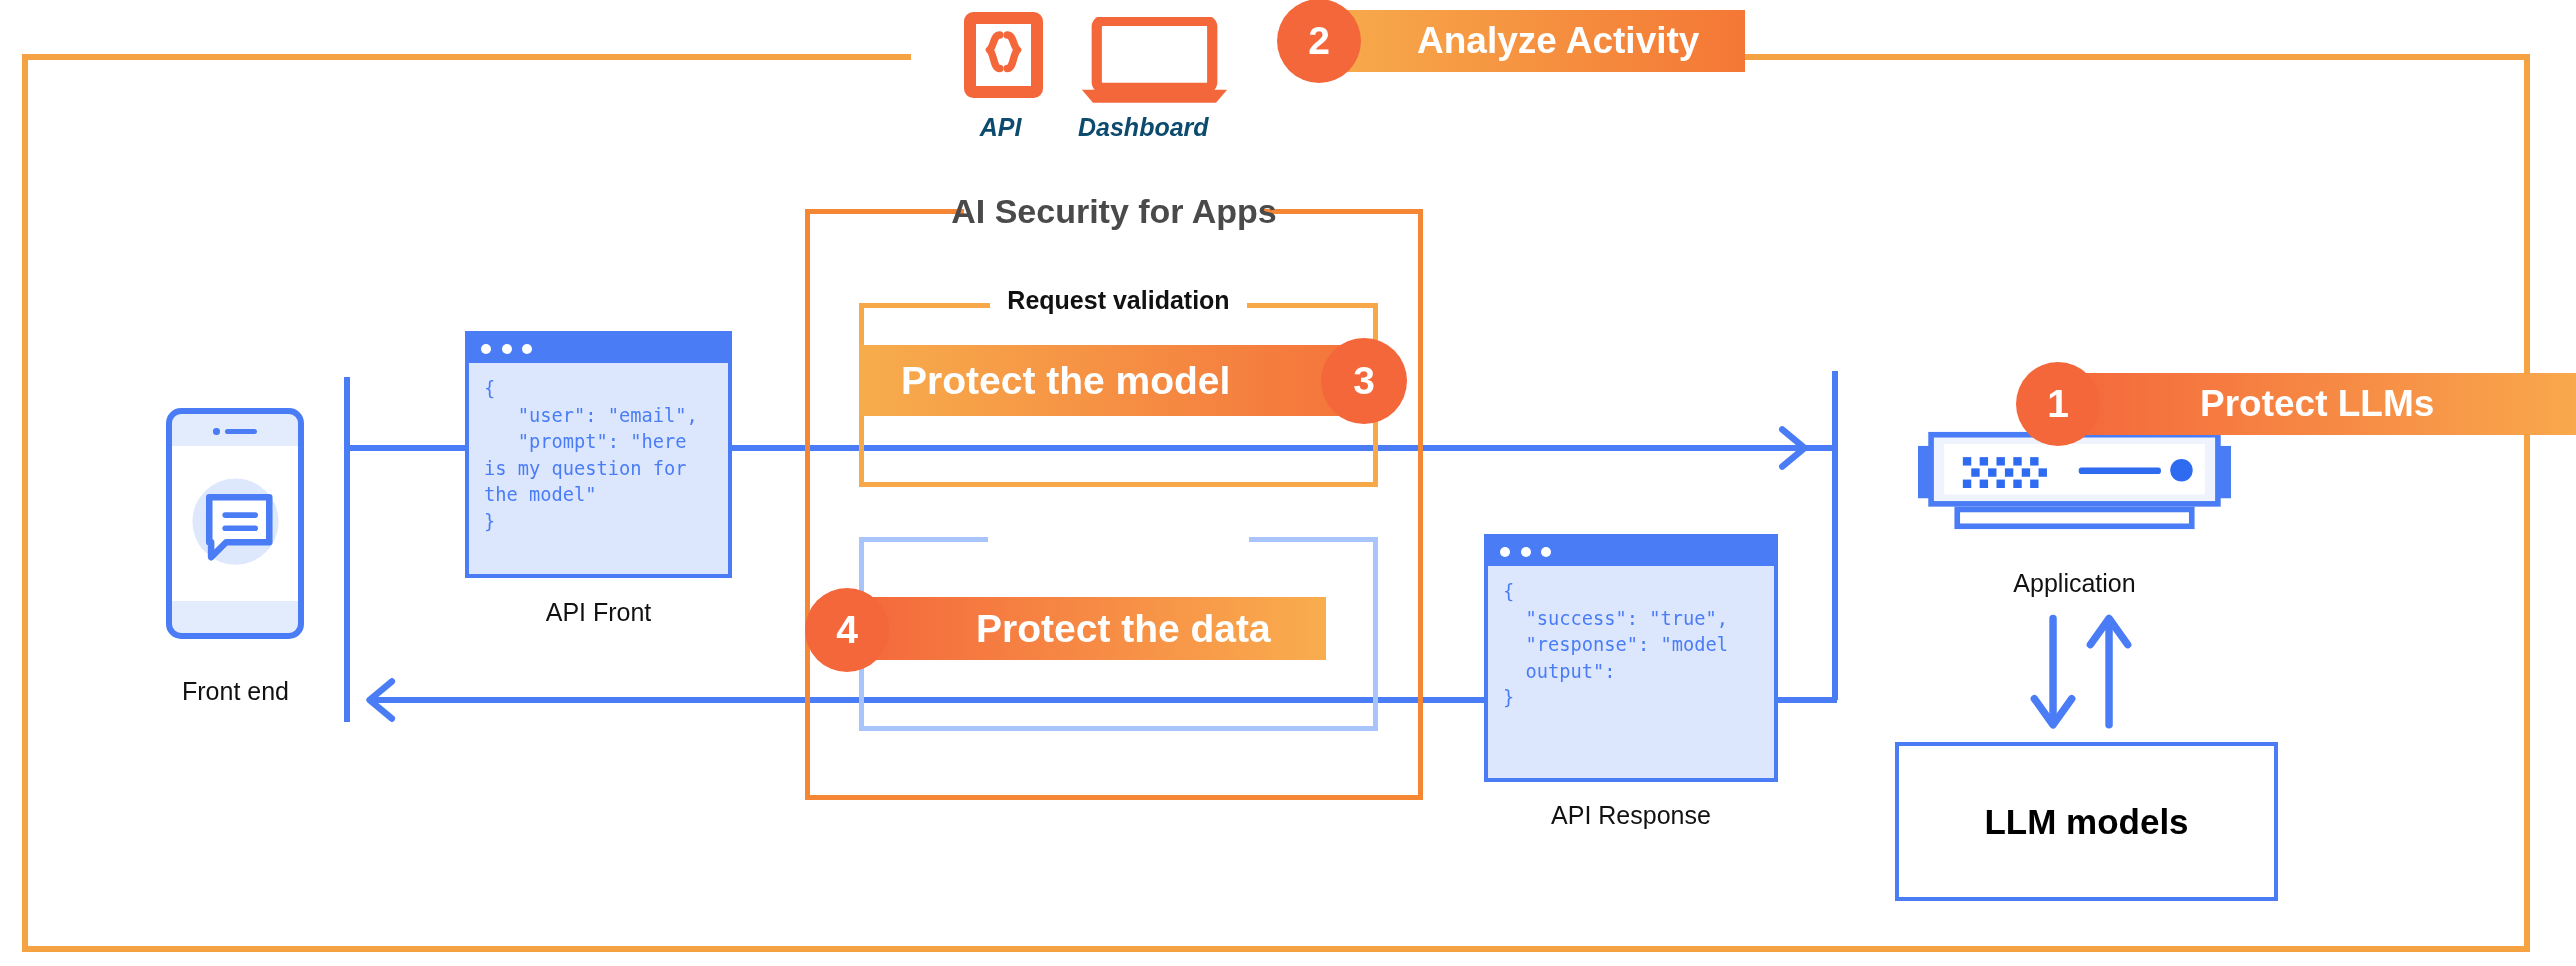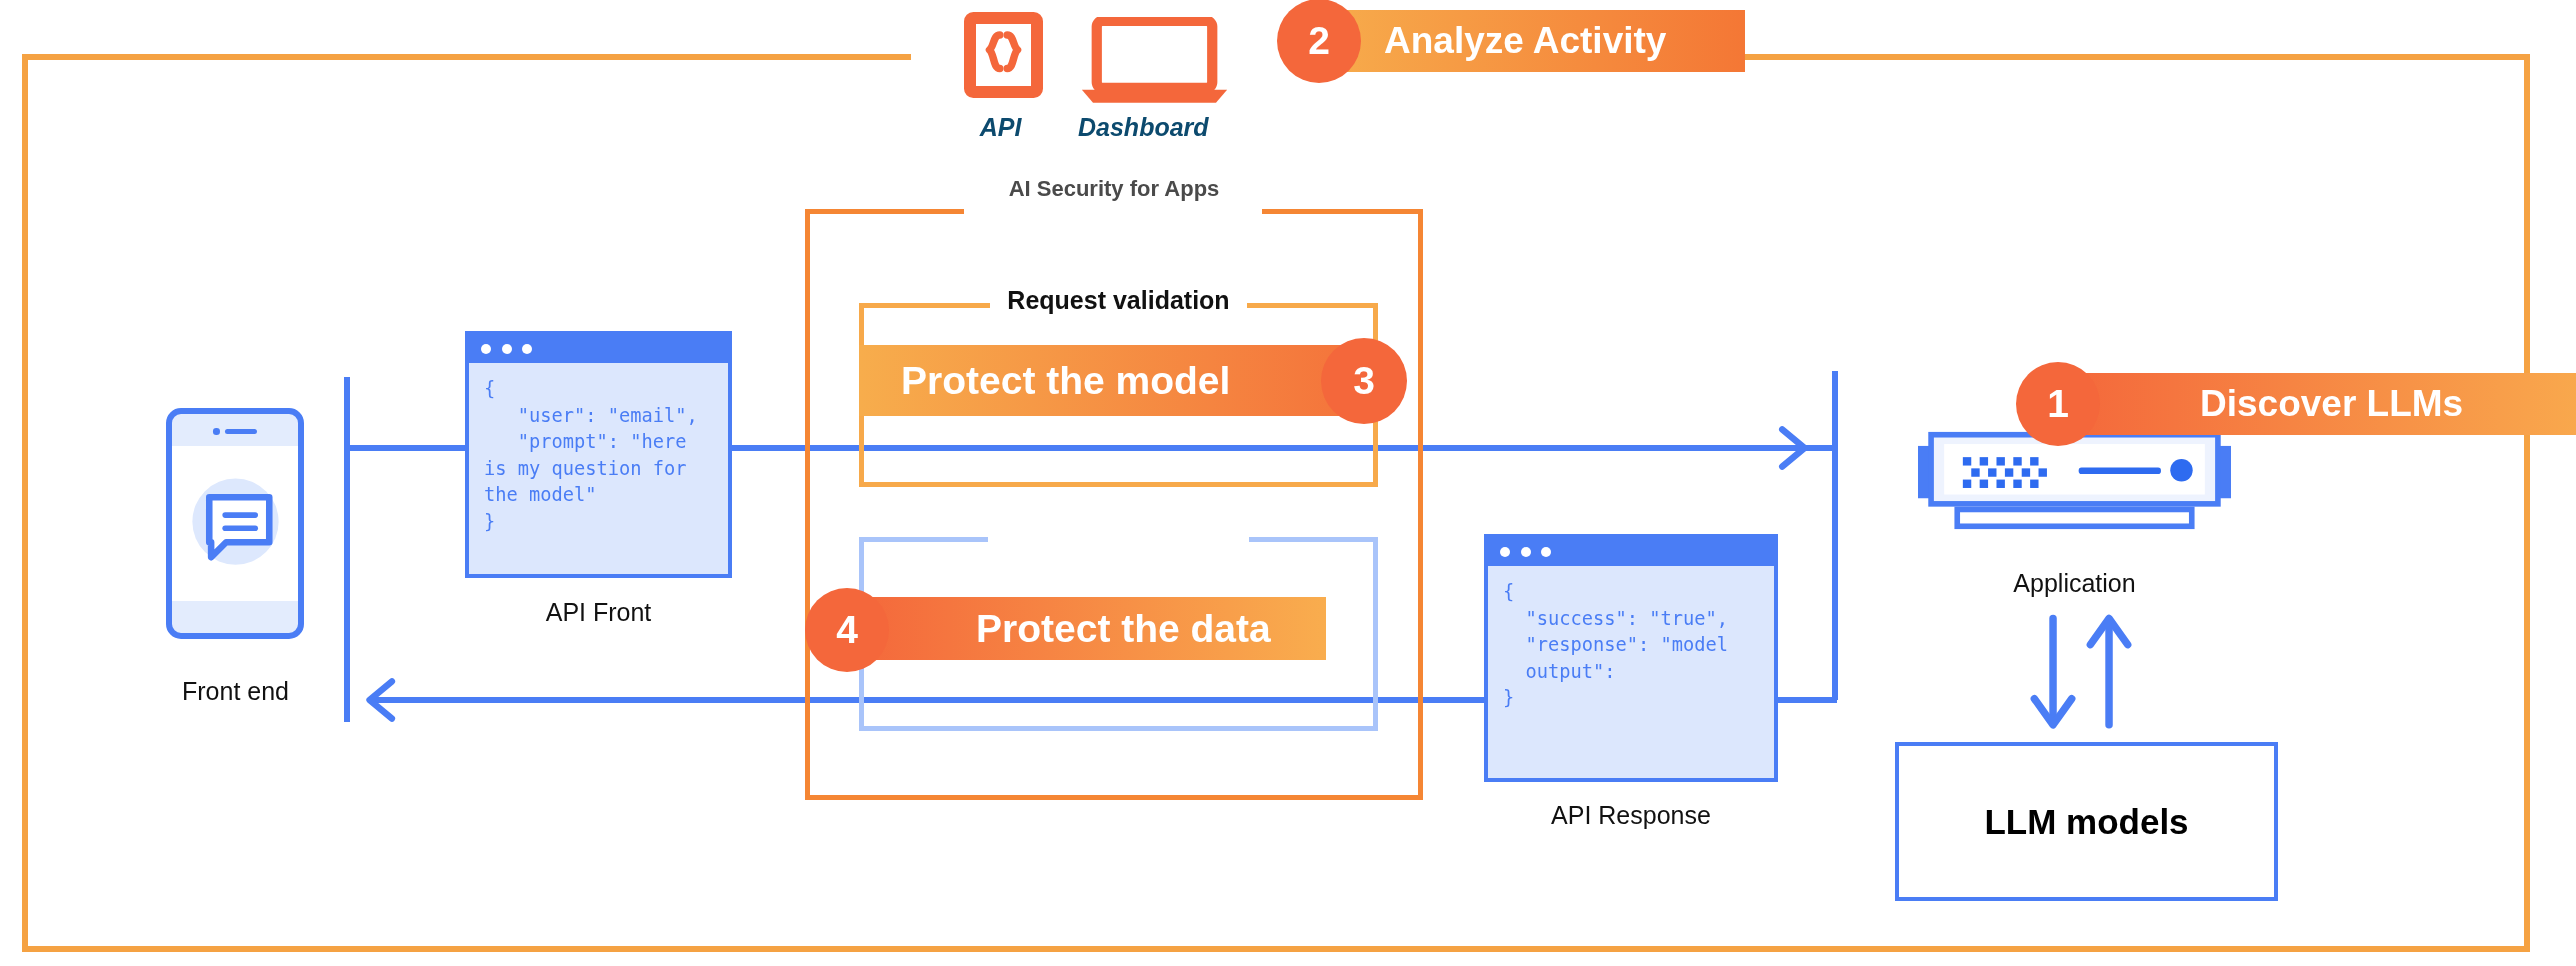--- a/index.html
+++ b/index.html
@@ -104,21 +104,21 @@
     white-space: nowrap;
   }
 
   
   #banner-analyze { left: 1277px; top: 10.3px; }
   #banner-analyze .bar {
     left: 39px; width: 429px;
     background: linear-gradient(90deg, #F7AD4C 0%, #F47735 100%);
   }
   #banner-analyze .num-circle { left: 0px; top: -11.2px; }
-  #banner-analyze .blabel { margin-left: 68px; }
+  #banner-analyze .blabel { margin-left: 101px; }
 
   
   #banner-discover { left: 2016px; top: 373px; }
   #banner-discover .bar {
     left: 42px; width: 560px;
     background: linear-gradient(90deg, #F4673B 0%, #F9AD4E 100%);
   }
   #banner-discover .num-circle { left: 0px; top: -11.2px; }
   #banner-discover .blabel { margin-left: 142px; }
 
@@ -308,21 +308,21 @@
     <div style="position:absolute; left:0; top:0; width:159px; height:4.7px; background:#F58634;"></div>
 
     <div style="position:absolute; left:457px; top:0; width:161px; height:4.7px; background:#F58634;"></div>
 
     <div style="position:absolute; left:0; top:0; width:4.7px; height:591px; background:#F58634;"></div>
 
     <div style="position:absolute; right:0; top:0; width:4.7px; height:591px; background:#F58634;"></div>
 
     <div style="position:absolute; left:0; bottom:0; width:618px; height:4.7px; background:#F58634;"></div>
   </div>
-  <div class="group-title" style="left:805px; top:176px; width:618px; font-size:22px; color:#4A4A4A;">AI Security for Apps</div>
+  <div class="group-title" style="left:805px; top:192px; width:618px; font-size:34px; color:#4A4A4A;">AI Security for Apps</div>
 
   <div class="abs" style="left:859px; top:303px; width:519px; height:184px;">
     <div style="position:absolute; left:0; top:0; width:131px; height:4.7px; background:#F7A94A;"></div>
     <div style="position:absolute; left:388px; top:0; width:131px; height:4.7px; background:#F7A94A;"></div>
     <div style="position:absolute; left:0; top:0; width:4.7px; height:184px; background:#F7A94A;"></div>
     <div style="position:absolute; right:0; top:0; width:4.7px; height:184px; background:#F7A94A;"></div>
     <div style="position:absolute; left:0; bottom:0; width:519px; height:4.7px; background:#F7A94A;"></div>
   </div>
   <div class="group-title" style="left:859px; top:286px; width:519px; font-size:25px; color:#111111;">Request validation</div>
 
@@ -406,19 +406,19 @@
     <line x1="92" y1="122" x2="92" y2="16" stroke="#4A7DF5" stroke-width="8" stroke-linecap="round"></line>
     <path d="M72 36 L92 8 L112 36" fill="none" stroke="#4A7DF5" stroke-width="8" stroke-linecap="round" stroke-linejoin="round"></path>
   </svg>
 
   <div class="llm-box">
     <span class="llm-label">LLM models</span>
   </div>
 
   <div class="banner" id="banner-discover">
     <div class="bar">
-      <span class="blabel">Discover LLMs</span>
+      <span class="blabel">Protect LLMs</span>
     </div>
     <div class="num-circle">1</div>
   </div>
 
 </div>
 
 
 </body></html>

